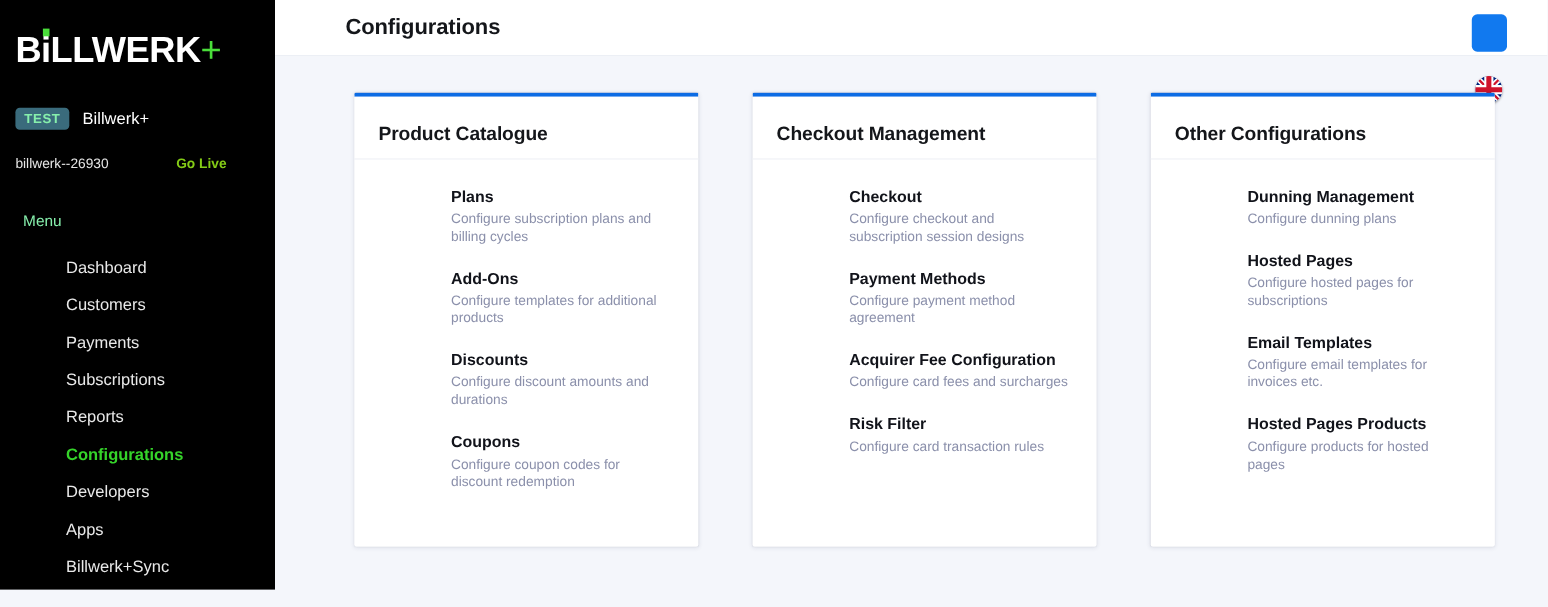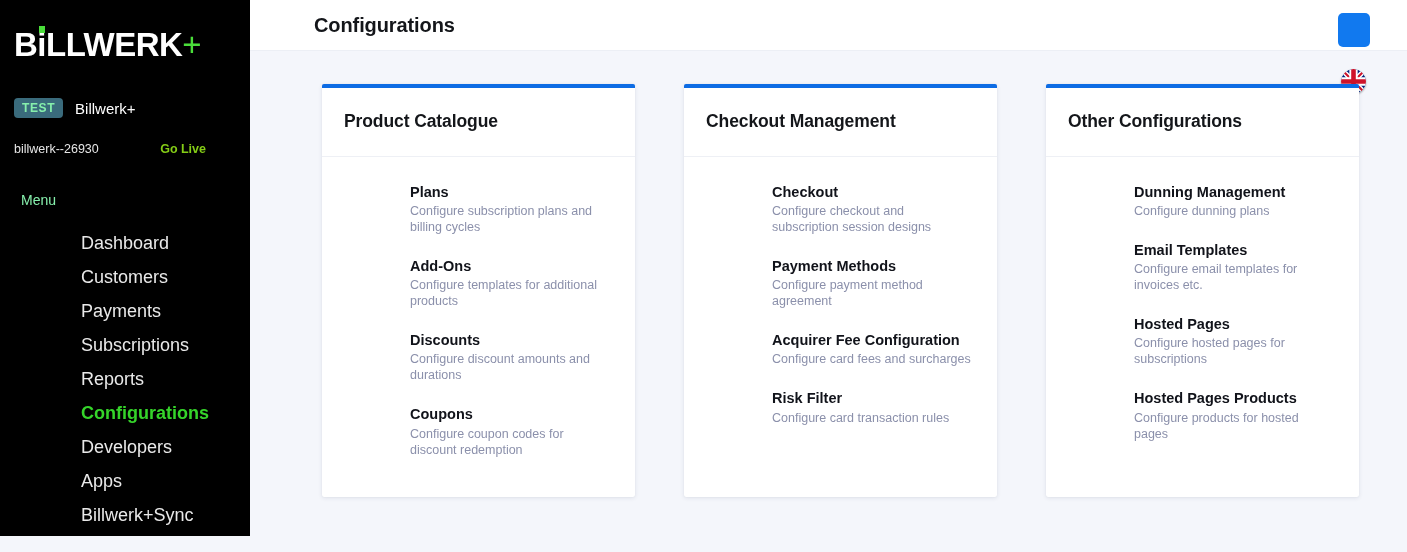--- a/index.html
+++ b/index.html
@@ -69,24 +69,23 @@
     padding-left: 21px;
     font-size: 14px;
     color: #86efac;
     font-weight: 400;
   }
   .menu-list { margin-top: 18px; }
   .menu-item {
     padding: 0 0 0 60px;
     height: 34px;
     display: flex; align-items: center;
-    font-size: 18px;
+    font-size: 15px;
     color: #e9e9e9;
     cursor: pointer;
-    margin-left: 21px;
   }
   .menu-item.active { color: #35d42a; font-weight: 700; }
 
   
   .main { flex: 1; height: 552px; display: flex; flex-direction: column; background: #f4f6fb; }
 
   .topbar {
     height: 51px; min-height: 51px;
     background: #ffffff;
     display: flex; align-items: center;
@@ -133,21 +132,21 @@
     flex: 1 1 0;
     background: #ffffff;
     border-top: 4px solid #0d6ce4;
     border-radius: 2px;
     box-shadow: 0 1px 4px rgba(30,40,80,.10), 0 0 1px rgba(30,40,80,.10);
     min-height: 413px;
     display: flex;
     flex-direction: column;
   }
   .card-header {
-    padding: 23px 24px 24px 22px;
+    padding: 23px 24px 12px 22px;
     border-bottom: 1px solid #eef0f5;
   }
   .card-title {
     font-size: 17.5px;
     font-weight: 700;
     color: #14161a;
     letter-spacing: -0.1px;
   }
   .card-body { padding: 26px 8px 26px 88px; }
   .card-item { margin-bottom: 22px; cursor: pointer; }
@@ -281,26 +280,26 @@
       <div class="card">
         <div class="card-header">
           <div class="card-title">Other Configurations</div>
         </div>
         <div class="card-body">
           <div class="card-item">
             <div class="item-title">Dunning Management</div>
             <div class="item-desc">Configure dunning plans</div>
           </div>
           <div class="card-item">
+            <div class="item-title">Hosted Pages</div>
+            <div class="item-desc">Configure hosted pages for subscriptions</div>
+          </div>
+          <div class="card-item">
             <div class="item-title">Email Templates</div>
             <div class="item-desc">Configure email templates for invoices etc.</div>
-          </div>
-          <div class="card-item">
-            <div class="item-title">Hosted Pages</div>
-            <div class="item-desc">Configure hosted pages for subscriptions</div>
           </div>
           <div class="card-item">
             <div class="item-title">Hosted Pages Products</div>
             <div class="item-desc">Configure products for hosted pages</div>
           </div>
         </div>
       </div>
 
     </section>
   </div>

